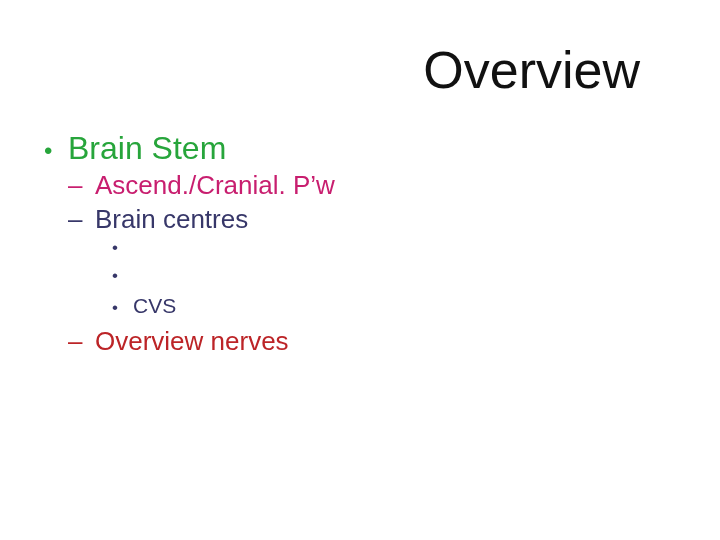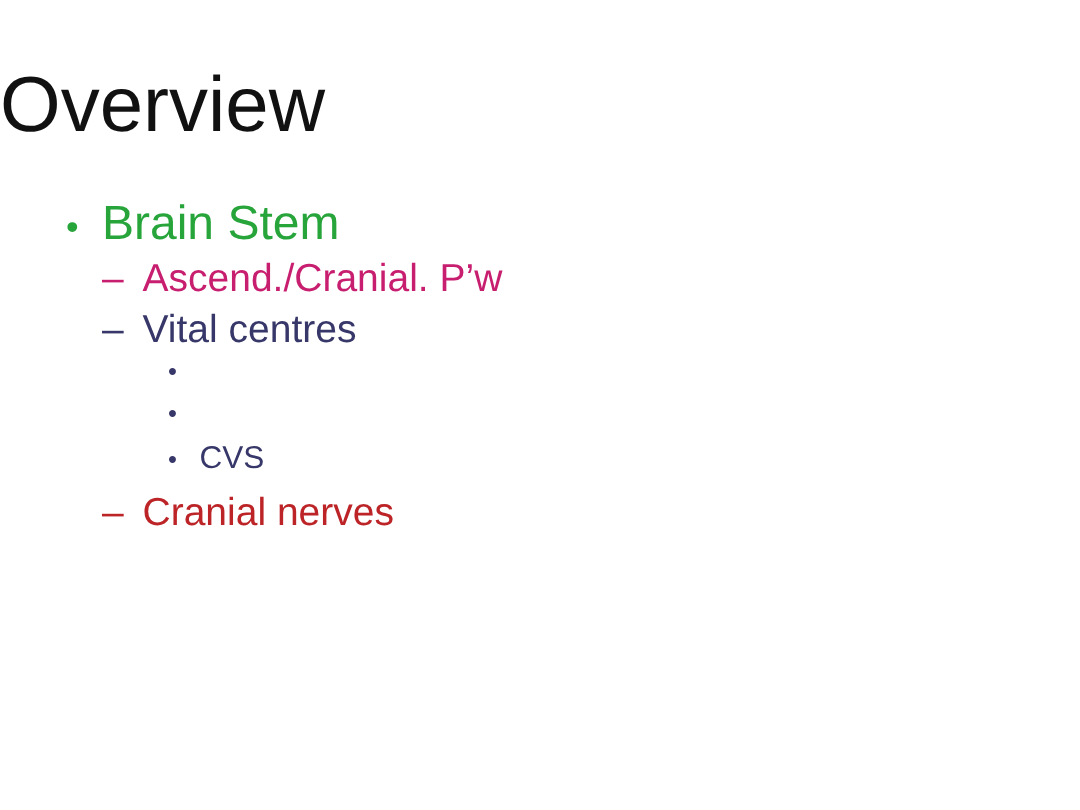--- a/index.html
+++ b/index.html
@@ -13,21 +13,21 @@
     height: 540px;
     background: #ffffff;
     overflow: hidden;
     font-family: "Liberation Sans", sans-serif;
   }
   .slide-title {
     position: absolute;
     top: 44px;
     left: 0;
     width: 640px;
-    text-align: left;
+    text-align: right;
     font-size: 52px;
     line-height: 1;
     color: #111111;
     letter-spacing: 0px;
     white-space: nowrap;
   }
   .line {
     position: absolute;
     display: flex;
     align-items: baseline;
@@ -73,34 +73,34 @@
     <span class="txt">Brain Stem</span>
   </div>
 
   <div class="line lvl2 pos-l2a c-magenta">
     <span class="marker">–</span>
     <span class="txt">Ascend./Cranial. P’w</span>
   </div>
 
   <div class="line lvl2 pos-l2b c-navy">
     <span class="marker">–</span>
-    <span class="txt">Vital centres</span>
+    <span class="txt">Brain centres</span>
   </div>
 
   <div class="line lvl3 pos-l3a c-navy">
     <span class="marker">•</span>
   </div>
 
   <div class="line lvl3 pos-l3b c-navy">
     <span class="marker">•</span>
   </div>
 
   <div class="line lvl3 pos-l3c c-navy">
     <span class="marker">•</span>
     <span class="txt">CVS</span>
   </div>
 
   <div class="line lvl2 pos-l2c c-red">
     <span class="marker">–</span>
-    <span class="txt">Cranial nerves</span>
+    <span class="txt">Overview nerves</span>
   </div>
 
 </div>
 
 </body></html>

